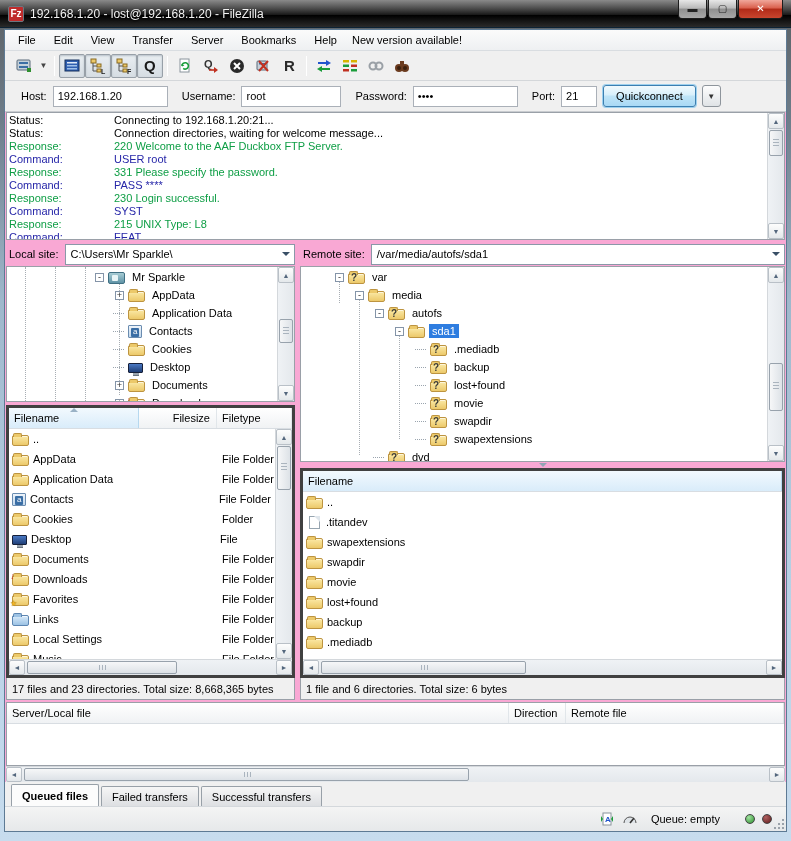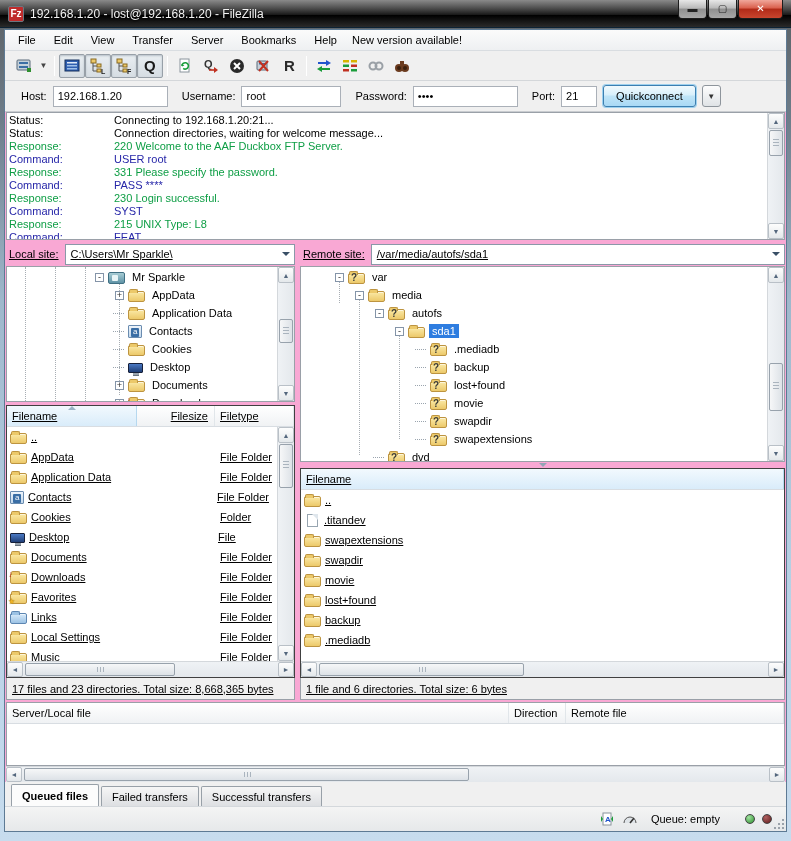--- a/index.html
+++ b/index.html
@@ -59,21 +59,21 @@
   .sthumb{position:absolute;left:1px;right:1px;border:1px solid #98a2ac;border-radius:2px;
     background:linear-gradient(90deg,#f6f7f8,#dde2e7);}
   .sthumb::after{content:"";position:absolute;left:3px;right:3px;top:45%;border-top:1px solid #aab4be;box-shadow:0 3px 0 #aab4be,0 -3px 0 #aab4be;}
   .hscroll{height:16px;position:relative;background:linear-gradient(#eff2f5,#e4e8ec);border-top:1px solid #d4d8dc;flex:none;}
   .harr{position:absolute;top:0;bottom:0;width:16px;display:flex;align-items:center;justify-content:center;font-size:7px;color:#54677d;
     background:linear-gradient(#fdfdfd,#e4e8eb);border:1px solid #b9c0c7;border-radius:2px;}
   .harr.left{left:0;} .harr.right{right:0;}
   .hthumb{position:absolute;top:1px;bottom:1px;border:1px solid #98a2ac;border-radius:2px;background:linear-gradient(#f6f7f8,#dde2e7);}
   .hthumb::after{content:"";position:absolute;top:3px;bottom:3px;left:50%;border-left:1px solid #aab4be;box-shadow:3px 0 0 #aab4be,-3px 0 0 #aab4be;}
   
-  .mainrow{flex:1;display:flex;padding:2px 1px 0 1px;min-height:0;text-decoration:underline;}
+  .mainrow{flex:1;display:flex;padding:2px 1px 0 1px;min-height:0;}
   .panel{display:flex;flex-direction:column;min-width:0;}
   .panel.left{width:289px;flex:none;}
   .panel.right{flex:1;margin-left:5px;}
   .sitebar{height:24px;display:flex;align-items:center;flex:none;}
   .sitelabel{padding:0 6px 0 3px;flex:none;}
   .sitecombo{flex:1;height:21px;border:1px solid #8a98a8;background:#fff;display:flex;align-items:center;padding-left:5px;position:relative;}
   .sitecombo .carot{position:absolute;right:4px;top:7px;width:0;height:0;border:4px solid transparent;border-top-color:#394f66;}
   .treebox{position:relative;background:#fff;border:1px solid #9aa0a8;overflow:hidden;flex:none;}
   .treebox.ltree{height:136px;}
   .treebox.rtree{height:196px;}
@@ -106,21 +106,21 @@
   .icon[data-icon="links"]::before{background:#9cc2e4;border-color:#5d86b2;}
   .icon[data-icon="user-folder"]{height:12px;margin-top:2px;background:linear-gradient(180deg,#a7ccd4,#5f93a6);border:1px solid #3f6f82;border-radius:2px;}
   .icon[data-icon="user-folder"]::after{content:"";position:absolute;left:3px;top:2px;width:6px;height:6px;background:#e8f4f6;border-radius:1px;}
   .icon[data-icon="contacts"]{width:14px;height:13px;margin-top:1px;background:linear-gradient(#eef4fa,#c3d8ec);border:1px solid #6a8cb0;border-radius:1px;}
   .icon[data-icon="contacts"]::after{content:"a";position:absolute;left:2px;top:2px;font-size:8px;line-height:8px;color:#fff;background:#3a6ea5;padding:0 2px 1px;border-radius:1px;}
   .icon[data-icon="desktop"]{width:15px;height:10px;margin-top:2px;background:linear-gradient(#4a79c4,#203f77);border:1px solid #16203a;border-radius:1px;}
   .icon[data-icon="desktop"]::after{content:"";position:absolute;left:4px;bottom:-3px;width:6px;height:2px;background:#9aa4ae;box-shadow:0 1px 0 #6a747e;}
   .icon[data-icon="file"]{width:11px;height:13px;margin:0 6px 0 3px;background:#fff;border:1px solid #97a5b0;}
   .icon[data-icon="file"]::before{content:"";position:absolute;top:-1px;right:-1px;border:3px solid #dfe6ec;border-left-color:transparent;border-bottom-color:transparent;}
   
-  .listwrap{flex:1;display:flex;flex-direction:column;position:relative;background:#fff;border:1px solid #404040;min-height:0;}
+  .listwrap{flex:1;display:flex;flex-direction:column;position:relative;background:#fff;border:3px solid #404040;min-height:0;}
   .lheader{height:21px;display:flex;flex:none;background:linear-gradient(#fff,#f0f2f4);border-bottom:1px solid #d8dde2;}
   .hcell{display:flex;align-items:center;padding-left:5px;border-right:1px solid #e1e6ea;position:relative;}
   .hcell.sorted{background:linear-gradient(#f2f9fe,#d9ecfa);border-right-color:#b6d8ef;}
   .hcell.sorted .sortarrow{position:absolute;top:0;left:50%;margin-left:-4px;width:0;height:0;border:4px solid transparent;border-top:none;border-bottom:4px solid #9ab2c6;}
   .col-name{width:130px;} .col-size{width:78px;justify-content:flex-end;padding-right:6px;} .col-type{flex:1;}
   .lbody{flex:1;overflow:hidden;position:relative;}
   .frow{height:20px;display:flex;align-items:center;padding-left:3px;}
   .frow .fname{width:110px;flex:none;overflow:hidden;white-space:nowrap;}
   .frow .fsize{width:74px;flex:none;text-align:right;padding-right:6px;}
   .frow .ftype{flex:1;padding-left:5px;white-space:nowrap;overflow:hidden;}

